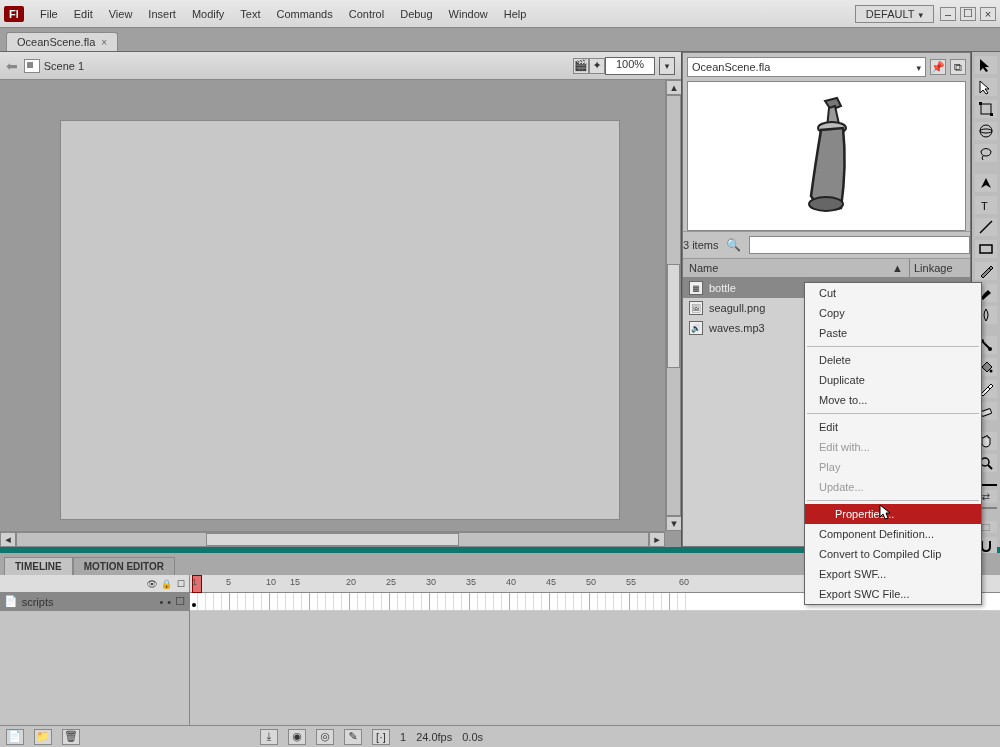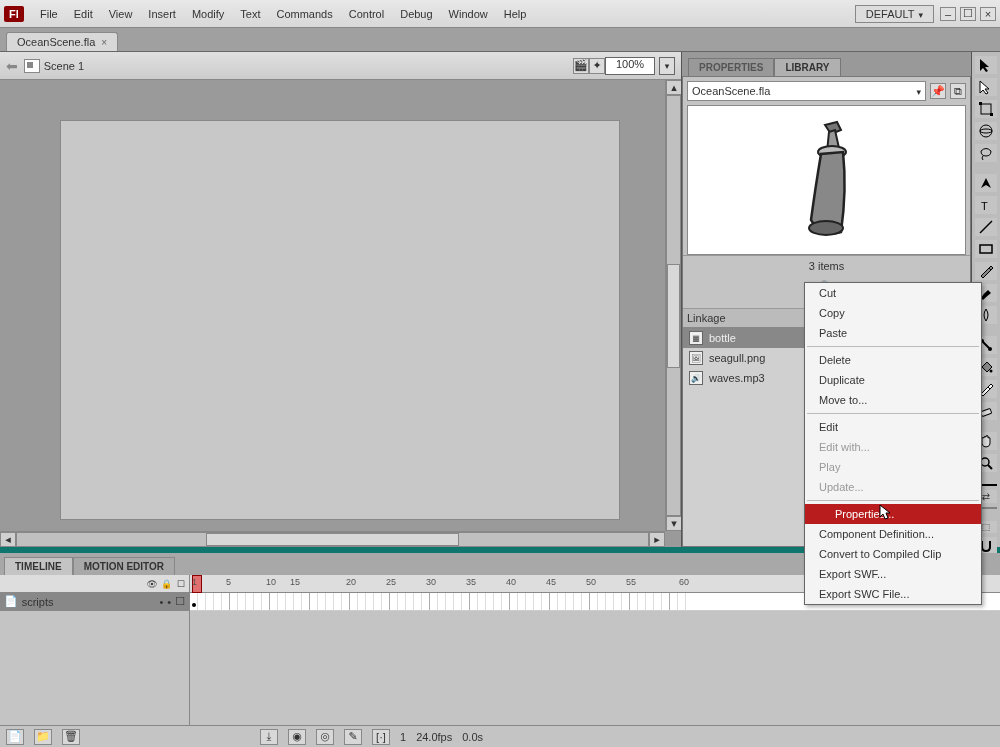--- a/index.html
+++ b/index.html
@@ -48,21 +48,21 @@
 
   
   .panel-tabs { height:24px; background:#999; display:flex; align-items:flex-end; padding-left:6px; gap:0;}
   .panel-tab { padding:3px 10px; background:#b0b0b0; border:1px solid #777; border-bottom:none; font-weight:bold; font-size:10px;}
   .panel-tab.inactive{background:#999;color:#555;}
   .panel-body { flex:1; background:#c4c4c4; display:flex; flex-direction:column; border:1px solid #777;}
   .lib-src { padding:4px; display:flex; align-items:center; gap:4px;}
   .lib-src-select { flex:1; height:20px; border:1px solid #888; background:#fff; padding:0 4px; display:flex; align-items:center; justify-content:space-between;}
   .lib-preview { height:150px; background:#fff; margin:0 4px; border:1px solid #888; display:flex; align-items:center; justify-content:center;}
   .bottle { width:60px; height:120px; }
-  .lib-count { padding:4px 0; display:flex; align-items:center; gap:8px; border-top:1px solid #999; border-bottom:1px solid #999;flex-direction:column;}
+  .lib-count { padding:4px 0; display:flex; align-items:center; gap:8px; border-top:1px solid #999; border-bottom:1px solid #999;}
   .lib-search { flex:1; height:18px; background:#fff; border:1px solid #888;}
   .lib-header { display:flex; background:#bbb; border-bottom:1px solid #888; font-size:10px;}
   .lib-header .col-name{ flex:1; padding:3px 6px; border-right:1px solid #888;}
   .lib-header .col-link{ width:60px; padding:3px 4px;}
   .lib-list { flex:1; background:#d0d0d0; overflow:visible; position:relative;}
   .lib-row { display:flex; align-items:center; padding:3px 6px; gap:6px;}
   .lib-row.selected{ background:#888; color:#eee;}
   .lib-row.selected span{color:#eee;}
   .item-icon{ width:14px; height:14px; border:1px solid #666; background:#eee; display:flex; align-items:center; justify-content:center; font-size:8px;}
 
@@ -172,24 +172,20 @@
         <div class="scroll-btn">◂</div>
         <div class="scroll-track">
             <div class="scroll-thumb"></div>
           </div>
         <div class="scroll-btn">▸</div>
       </div>
     </div>
   </div>
 
   <div class="right-col">
-    <div class="panel-tabs">
-      <div class="panel-tab inactive">PROPERTIES</div>
-      <div class="panel-tab">LIBRARY</div>
-    </div>
     <div class="panel-body">
       <div class="lib-src">
         <div class="lib-src-select">
           <span>OceanScene.fla</span>
           <span class="tri-down"></span>
         </div>
         <span class="small-icon">📌</span>
         <span class="small-icon">⧉</span>
       </div>
       <div class="lib-preview">
@@ -200,20 +196,21 @@
           <path d="M24 34 Q18 70 14 100 Q24 118 44 112 Q50 70 46 32 Z" fill="#888" stroke="#222" stroke-width="2.5"></path>
           <ellipse cx="29" cy="108" rx="17" ry="7" fill="#666" stroke="#222" stroke-width="2"></ellipse>
         </svg>
       </div>
       <div class="lib-count">
         <span>3 items</span>
         <span style="font-size:12px;">🔍</span>
         <div class="lib-search"></div>
       </div>
       <div class="lib-header">
+        <div class="col-name"><span>Name</span> <span style="float:right">▲</span></div>
         <div class="col-link">Linkage</div>
       </div>
       <div class="lib-list">
         <div class="lib-row selected">
           <div class="item-icon">▦</div>
           <span>bottle</span>
         </div>
         <div class="lib-row">
           <div class="item-icon">🖼</div>
           <span>seagull.png</span>

